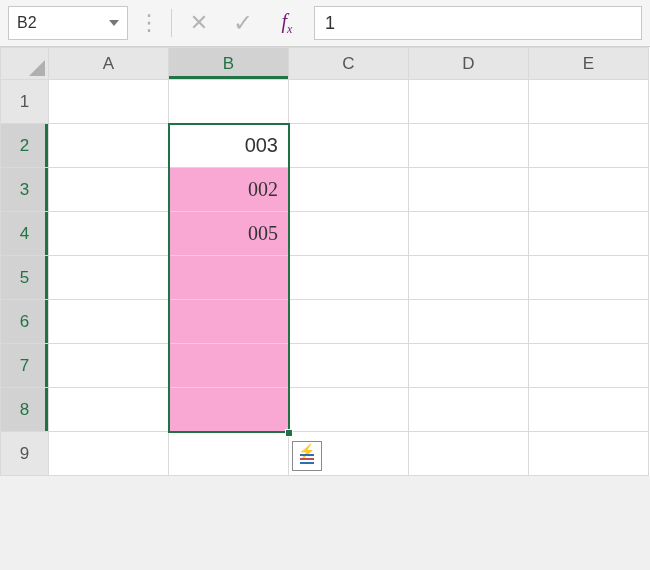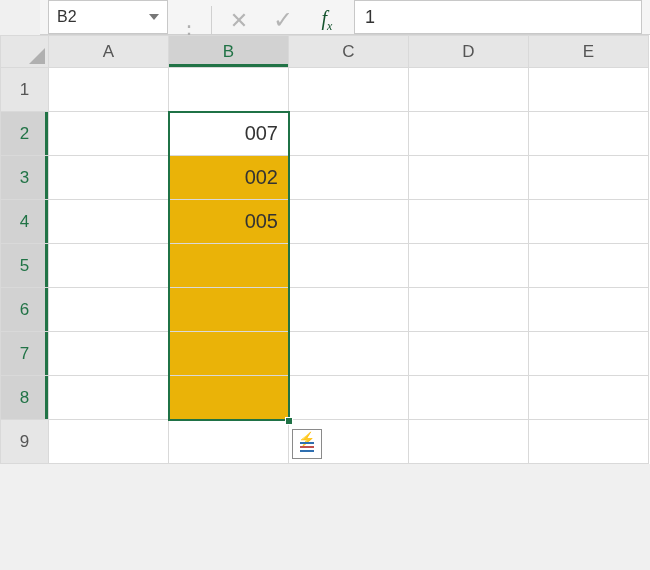--- a/index.html
+++ b/index.html
@@ -8,26 +8,25 @@
     font-family: "Segoe UI", Arial, sans-serif;
     background: #f0f0f0;
     width: 650px;
     height: 570px;
     overflow: hidden;
     user-select: none;
   }
   
   .formula-row {
     display: flex;
-    align-items: flex-end;
-    padding: 0 8px;
+    align-items: center;
+    padding: 6px 8px;
     gap: 10px;
     border-bottom: 1px solid #d0d0d0;
     background: #f5f5f5;
-    margin-left: 40px;
   }
   .namebox {
     width: 120px;
     height: 34px;
     background: #fff;
     border: 1px solid #c8c8c8;
     display: flex;
     align-items: center;
     justify-content: space-between;
     padding: 0 8px;
@@ -50,21 +49,21 @@
     letter-spacing: 1px;
     line-height: 0;
   }
   .fb-icon {
     width: 34px;
     text-align: center;
     font-size: 22px;
     color: #b5b5b5;
   }
   .fb-icon.check { font-size: 24px; }
-  .fb-icon.fx { font-style: italic; font-family: Georgia, serif; font-size: 20px; color: #14532d; }
+  .fb-icon.fx { font-style: italic; font-family: Georgia, serif; font-size: 20px; color: #701a75; }
   .fb-icon.fx sub { font-size: 12px; }
   .formula-input {
     flex: 1;
     height: 34px;
     background: #fff;
     border: 1px solid #c8c8c8;
     display: flex;
     align-items: center;
     padding: 0 10px;
     font-size: 18px;
@@ -129,21 +128,21 @@
   td.cell {
     height: 44px;
     width: 120px;
     background: #fff;
     font-size: 20px;
     color: #333;
     text-align: right;
     padding: 0 10px;
     vertical-align: middle;
   }
-  td.cell.shaded { background: #eab308; }
+  td.cell.shaded { background: #f9a8d4; font-family: Liberation Serif, serif; }
   td.cell.active { background: #fff; }
 
   
   .sel-border {
     position: absolute;
     border: 2.5px solid #1f7246;
     pointer-events: none;
   }
   .fill-handle {
     position: absolute;
@@ -219,21 +218,21 @@
       <th class="row-h">1</th>
       <td class="cell"></td>
       <td class="cell"></td>
       <td class="cell"></td>
       <td class="cell"></td>
       <td class="cell"></td>
     </tr>
     <tr>
       <th class="row-h sel">2</th>
       <td class="cell"></td>
-      <td class="cell active">007</td>
+      <td class="cell active">003</td>
       <td class="cell"></td>
       <td class="cell"></td>
       <td class="cell"></td>
     </tr>
     <tr>
       <th class="row-h sel">3</th>
       <td class="cell"></td>
       <td class="cell shaded">002</td>
       <td class="cell"></td>
       <td class="cell"></td>

